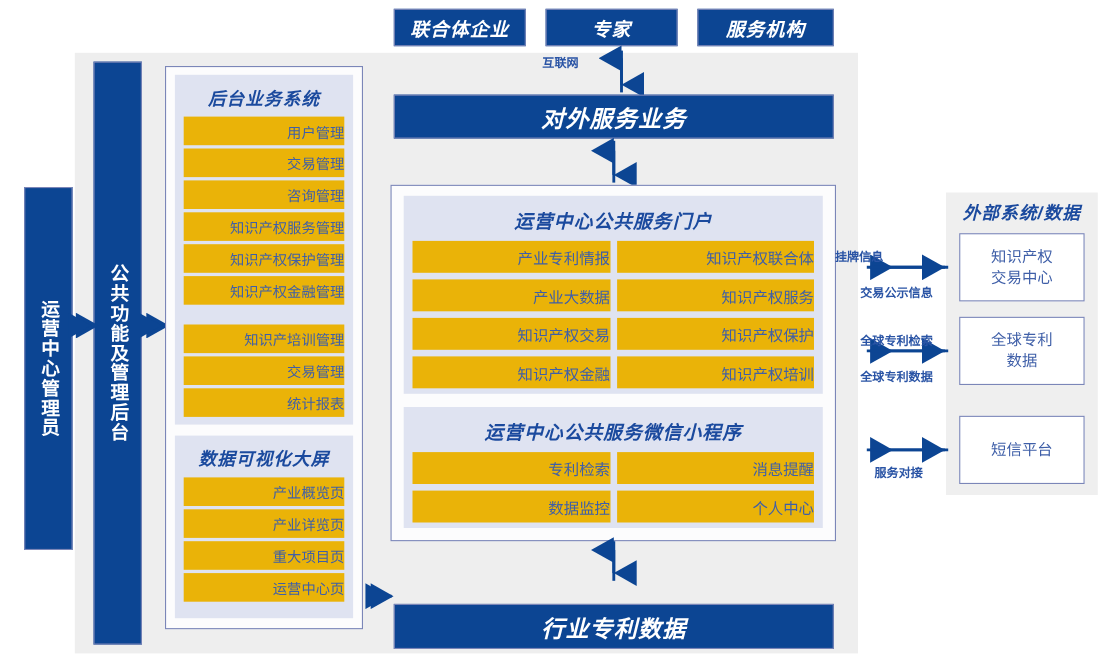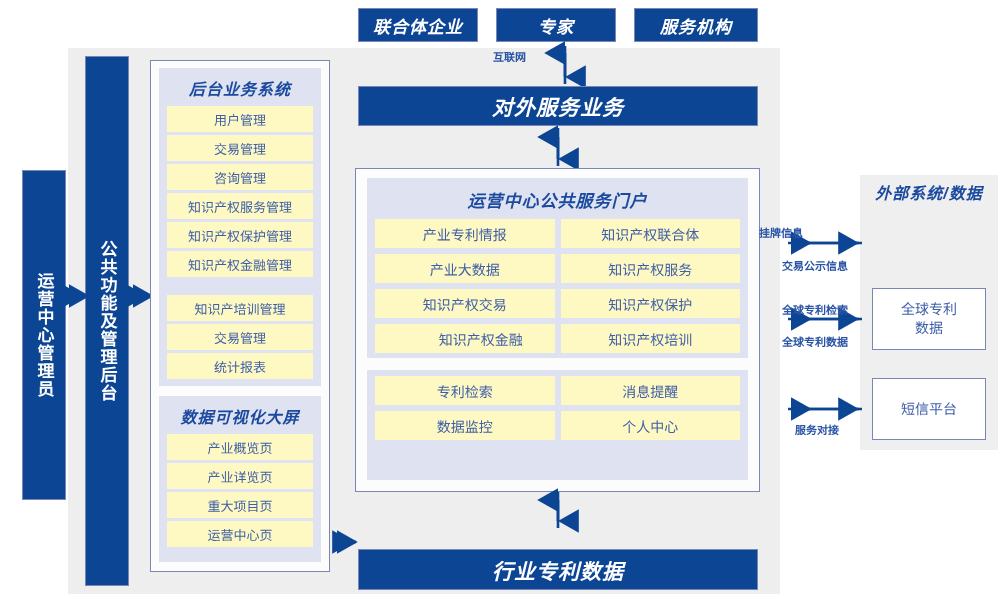--- a/index.html
+++ b/index.html
@@ -35,23 +35,23 @@
     box-sizing:border-box;
   }
   .panel-title{
     color:#1b4a9e;
     font-weight:bold;
     font-style:italic;
     text-align:center;
     letter-spacing:1px;
   }
   .cell{
-    background:#fef9c3;
+    background:#eab308;
     color:#3f5fa8;
-    display:flex;align-items:center;justify-content:center;
+    display:flex;align-items:center;justify-content:flex-end;
     box-sizing:border-box;
     text-align:center;
   }
   .outline-box{
     position:absolute;
     background:#fcfcfd;
     border:1px solid #7b86b8;
     box-sizing:border-box;
   }
   .ext-box{
@@ -227,20 +227,21 @@
         <div class="cell" style="height: 29px; font-size: 14px; padding-left: 32px;">
           <span>知识产权金融</span>
         </div>
         <div class="cell" style="height: 29px; font-size: 14px;">
           <span>知识产权培训</span>
         </div>
       </div>
   </div>
 
   <div class="panel" style="left:367px;top:370px;width:381px;height:110px;padding:6px 8px;">
+    <div class="panel-title" style="font-size:17px;margin:3px 0 7px 0;">运营中心公共服务微信小程序</div>
     <div id="miniGrid" style="display:grid;grid-template-columns:1fr 1fr;gap:6px;">
         <div class="cell" style="height: 29px; font-size: 14px;">
           <span>专利检索</span>
         </div>
         <div class="cell" style="height: 29px; font-size: 14px;">
           <span>消息提醒</span>
         </div>
         <div class="cell" style="height: 29px; font-size: 14px;">
           <span>数据监控</span>
         </div>
@@ -256,20 +257,26 @@
   </svg>
 
   <div class="blue-box" style="left:358px;top:549px;width:400px;height:41px;font-size:21px;">
     <span>行业专利数据</span>
   </div>
 
   <div class="gray-shell" style="left:860px;top:175px;width:138px;height:275px;background:#efefef;"></div>
 
   <div class="panel-title" style="position:absolute;left:860px;top:180px;width:138px;font-size:16px;">外部系统/数据</div>
 
+  <div class="ext-box" style="position:absolute;left:872px;top:212px;width:114px;height:62px;font-size:14px;">
+    <span>
+      <span>知识产权</span><br>
+      <span>交易中心</span>
+    </span>
+  </div>
 
   <div class="ext-box" style="position:absolute;left:872px;top:288px;width:114px;height:62px;font-size:14px;">
     <span>
       <span>全球专利</span><br>
       <span>数据</span>
     </span>
   </div>
 
   <div class="ext-box" style="position:absolute;left:872px;top:378px;width:114px;height:62px;font-size:14px;">
     <span>短信平台</span>

